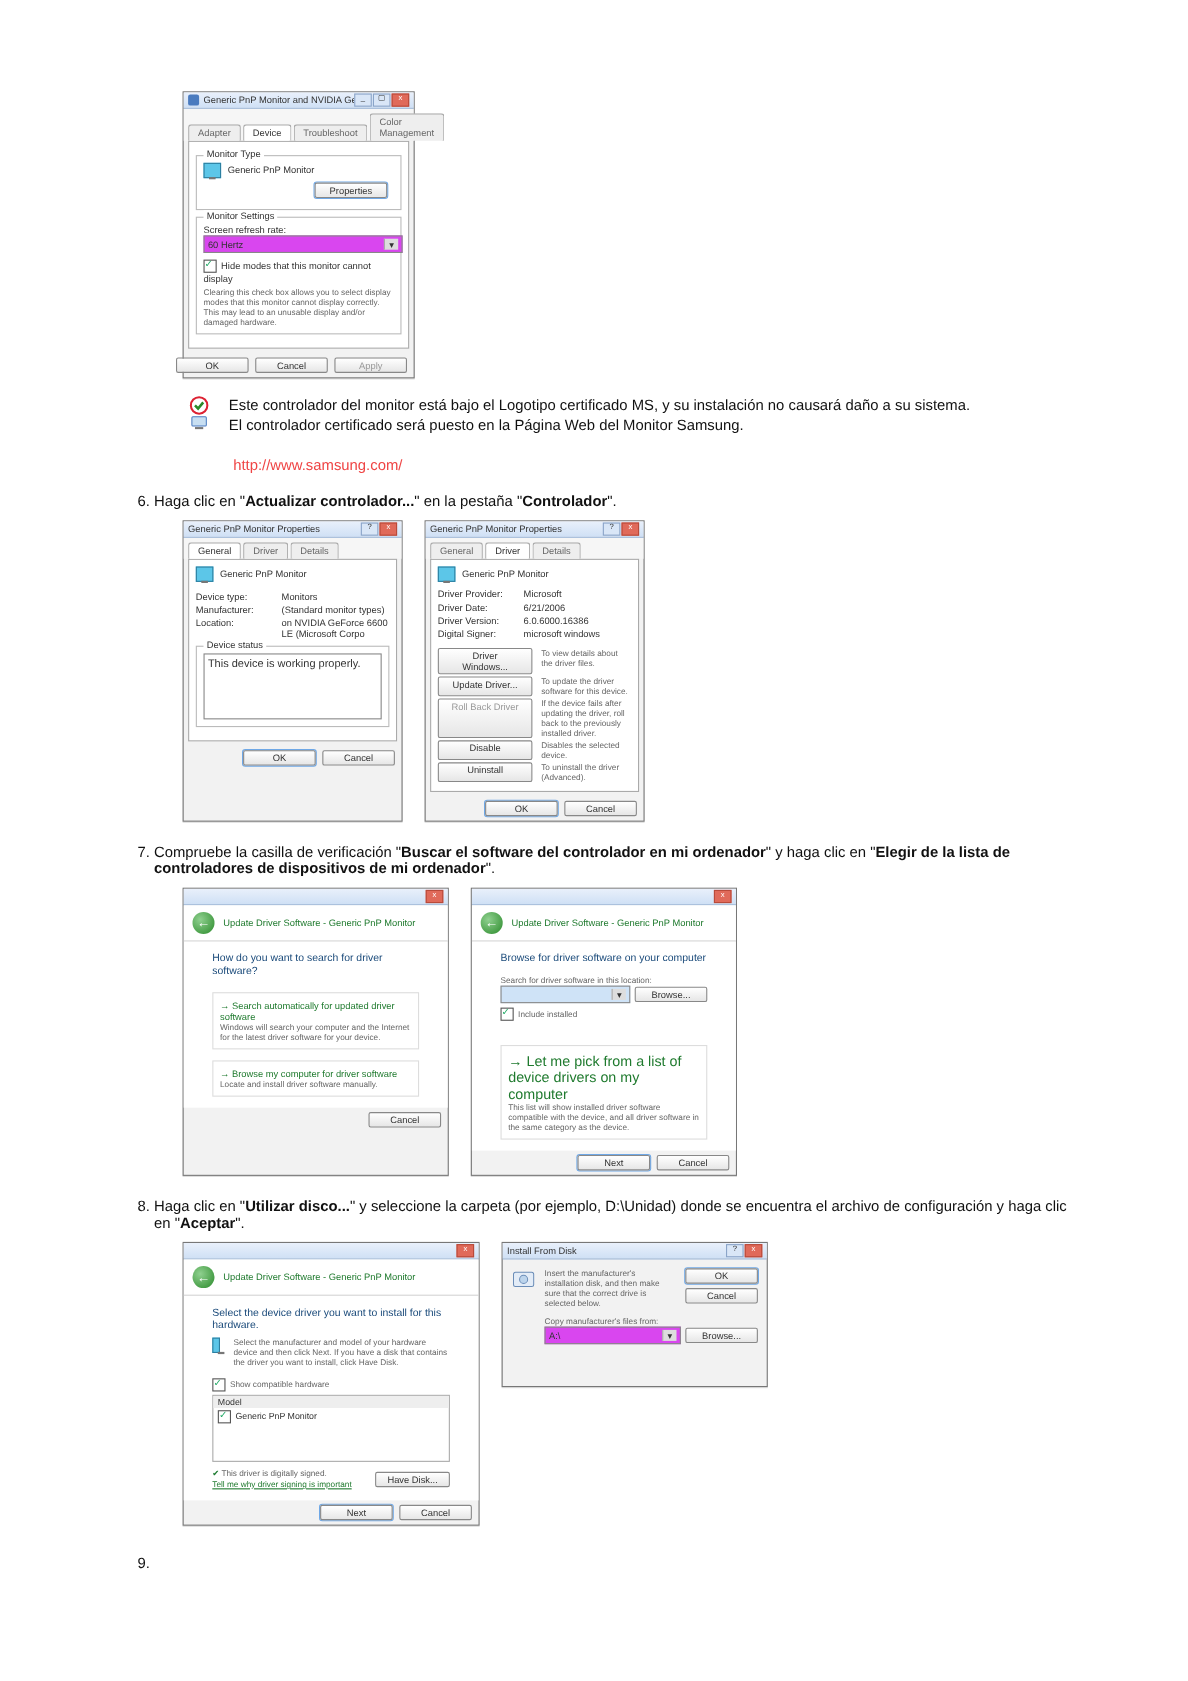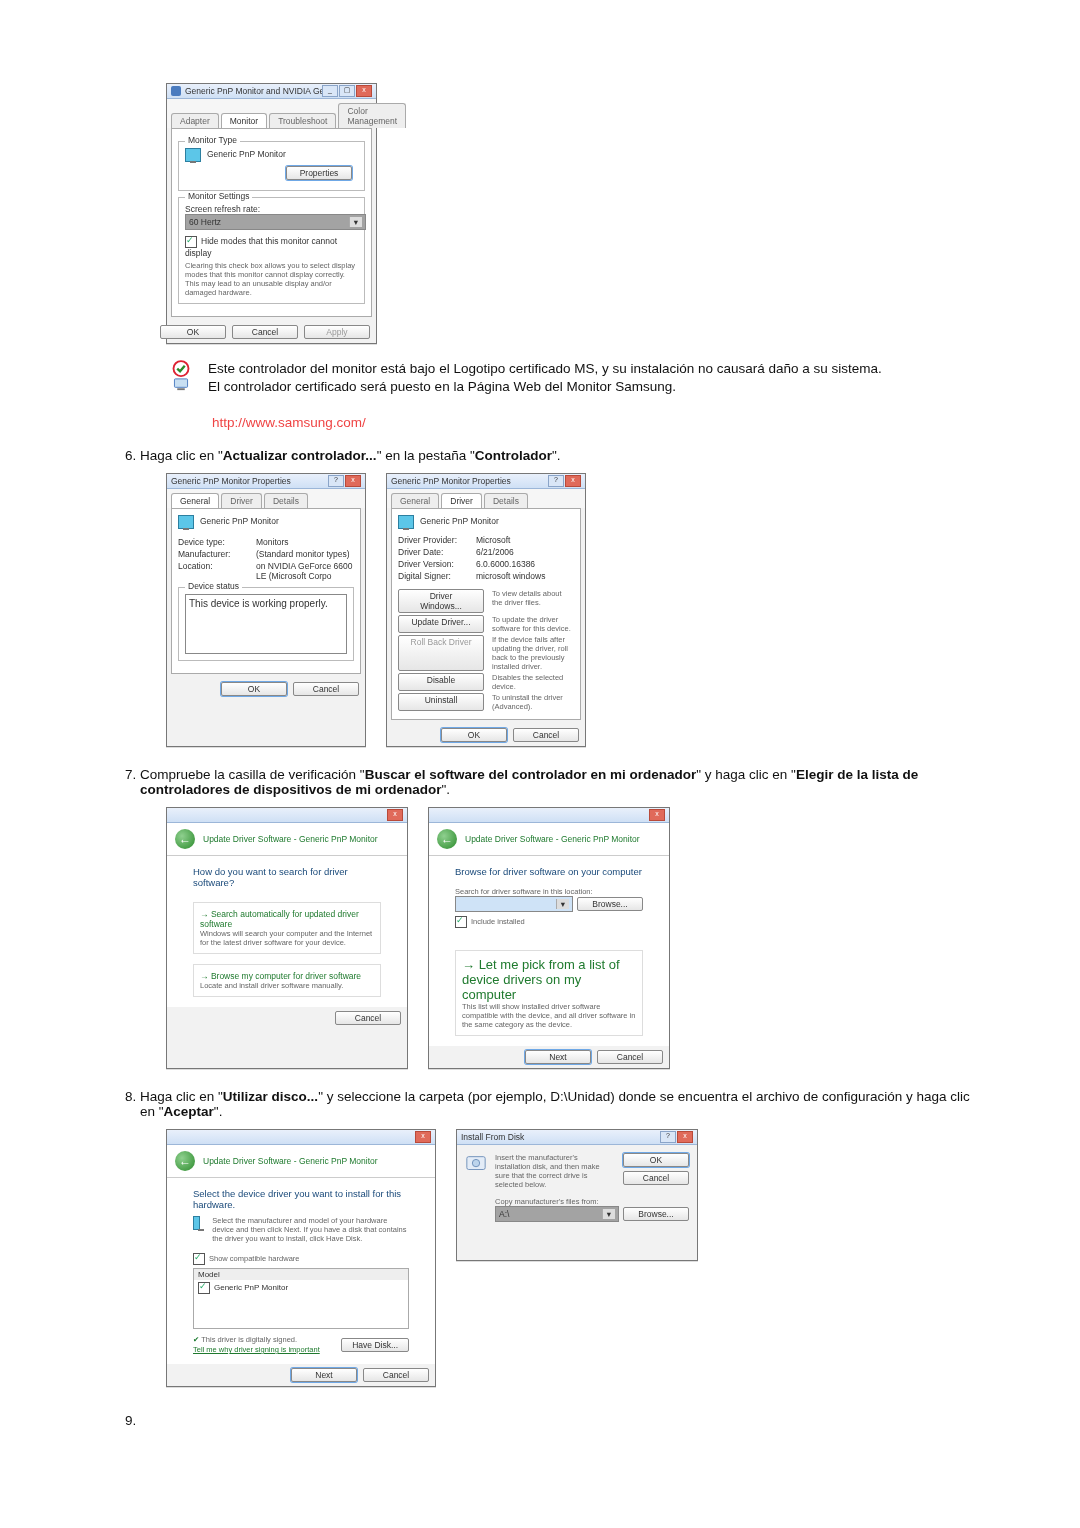--- a/index.html
+++ b/index.html
@@ -27,21 +27,21 @@
   .grp .lbl{position:absolute;top:-7px;left:6px;background:#fff;padding:0 3px;font-size:8.5px;}
   .btnrow{display:flex;justify-content:flex-end;gap:6px;padding:4px 6px;}
   .wbtn{border:1px solid #888;background:linear-gradient(#fff,#e6e6e6);padding:1px 10px;font-size:8.5px;border-radius:2px;min-width:44px;text-align:center;}
   .wbtn.def{box-shadow:0 0 0 1px #6fa8e6;}
   .wbtn.dis{color:#999;}
   .field{display:flex;gap:8px;margin:2px 0;font-size:8.5px;}
   .field .k{min-width:70px;}
   .monicon{width:14px;height:12px;background:#5cc6e8;border:1px solid #2c7fa0;display:inline-block;margin-right:6px;vertical-align:middle;position:relative;}
   .monicon:after{content:"";position:absolute;left:4px;top:12px;width:6px;height:2px;background:#777;}
   .textbox{border:1px solid #888;background:#fff;height:60px;width:100%;box-sizing:border-box;padding:3px;font-size:10px;}
-  .select{border:1px solid #888;background:#a3a3a3;height:14px;width:100%;display:flex;align-items:center;justify-content:space-between;padding:0 3px;font-size:8.5px;}
+  .select{border:1px solid #888;background:#d946ef;height:14px;width:100%;display:flex;align-items:center;justify-content:space-between;padding:0 3px;font-size:8.5px;}
   .select .arr{width:12px;text-align:center;background:#ddd;border-left:1px solid #aaa;}
   .chk{width:10px;height:10px;border:1px solid #555;display:inline-block;vertical-align:middle;margin-right:4px;background:#fff;position:relative;}
   .chk.on:after{content:"✓";position:absolute;left:0;top:-2px;font-size:9px;color:#2a6;}
   
   .noterow{display:flex;gap:12px;margin:6px 0 18px 56px;}
   .noteicon{width:30px;flex:none;}
   .noteicon svg{width:30px;height:34px;}
   .notetext{flex:1;line-height:1.35;}
   .urlline{margin:4px 0 18px 102px;}
   
@@ -65,21 +65,21 @@
         <span class="ticon"></span>
         <span class="ttxt">Generic PnP Monitor and NVIDIA GeForce 6600 LE (Microsoft Co...</span>
         <span class="ctrls">
           <span>_</span>
           <span>▢</span>
           <span class="close">x</span>
         </span>
       </div>
       <div class="tabs">
         <span class="tab inactive">Adapter</span>
-        <span class="tab">Monitor</span>
+        <span class="tab">Device</span>
         <span class="tab inactive">Troubleshoot</span>
         <span class="tab inactive">Color Management</span>
       </div>
       <div class="panel" style="min-height:170px;">
         <div class="grp">
           <span class="lbl">Monitor Type</span>
           <div><span class="monicon"></span><span>Generic PnP Monitor</span></div>
           <div class="btnrow">
               <span class="wbtn def">Properties</span>
             </div>

